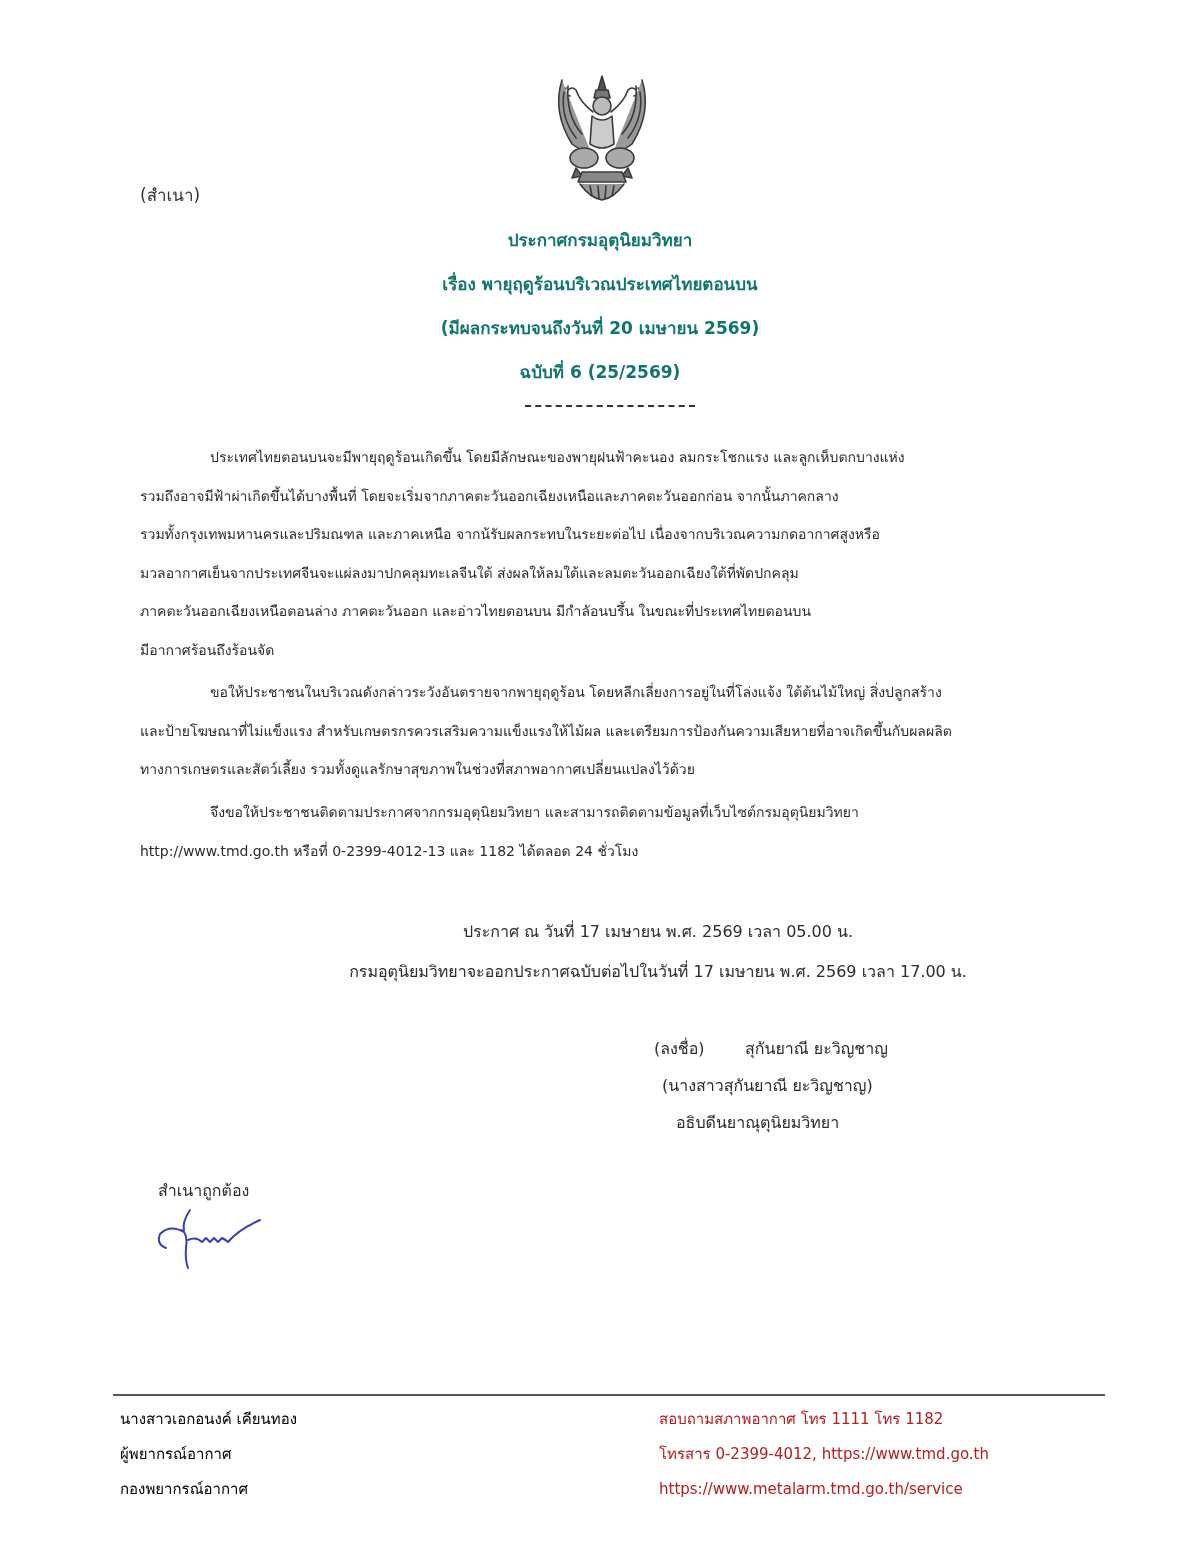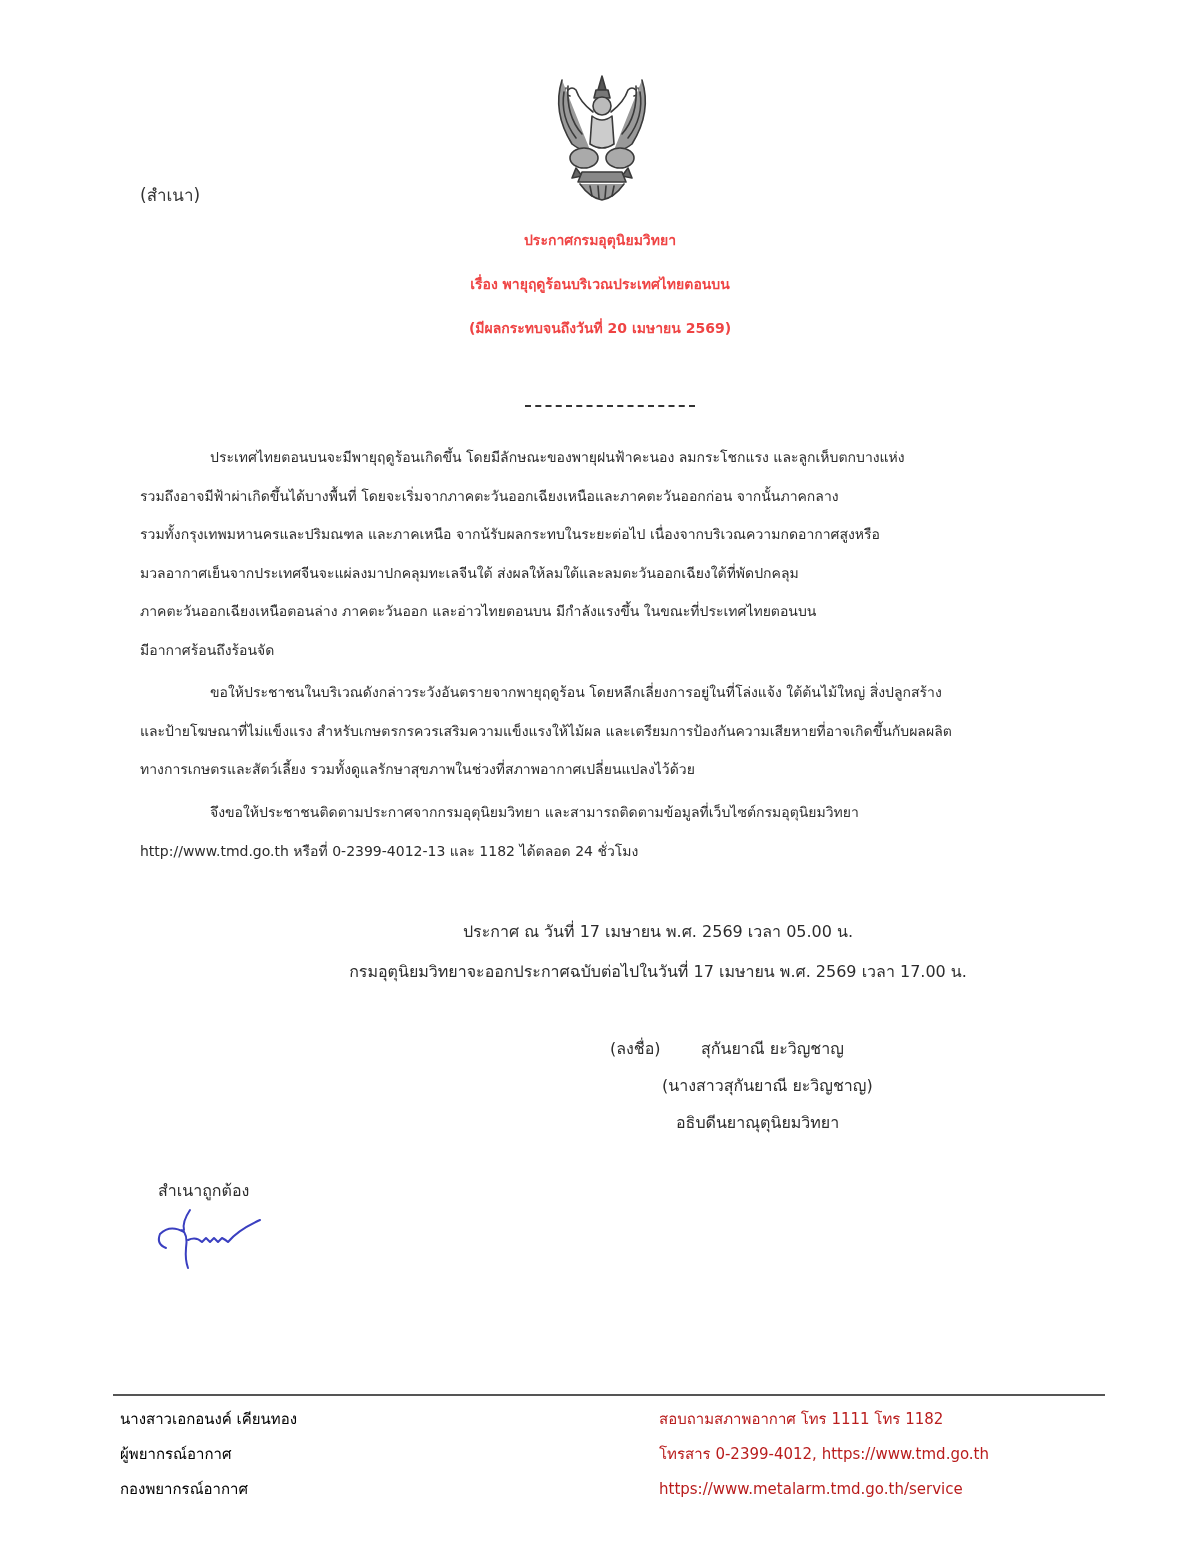--- a/index.html
+++ b/index.html
@@ -35,22 +35,22 @@
       font-size: 17px;
       color: #333;
     }
     .title-block {
       position: absolute;
       left: 0;
       width: 1200px;
       top: 222px;
       text-align: center;
       font-weight: bold;
-      font-size: 14px;
-      color: #ef4444;
+      font-size: 17px;
+      color: #0f766e;
     }
     .title-block div {
       height: 44px;
       line-height: 36px;
     }
     .separator {
       position: absolute;
       left: 525px;
       top: 405px;
       width: 170px;
@@ -88,21 +88,21 @@
     }
     .announce div { padding-left: 20px; }
     .signatory {
       position: absolute;
       left: 610px;
       top: 1030px;
       font-size: 16px;
       line-height: 37px;
       color: #2c2c2c;
     }
-    .signatory .sig-line .label { display: inline-block; width: 86px; }
+    .signatory .sig-line .label { display: inline-block; width: 86px; margin-left: 44px; }
     .signatory .fullname { padding-left: 52px; }
     .signatory .position { padding-left: 66px; }
     .certified {
       position: absolute;
       left: 158px;
       top: 1178px;
       font-size: 16px;
       color: #2c2c2c;
     }
     .signature {
@@ -182,30 +182,31 @@
       <path d="M48 114 L50 124 M56 114 L57 126 M64 114 L63 126 M72 114 L70 124"></path>
     </g>
   </svg>
 
   <div class="copy-mark">(สำเนา)</div>
 
   <div class="title-block">
     <div>ประกาศกรมอุตุนิยมวิทยา</div>
     <div>เรื่อง พายุฤดูร้อนบริเวณประเทศไทยตอนบน</div>
     <div>(มีผลกระทบจนถึงวันที่ 20 เมษายน 2569)</div>
+    <div>ฉบับที่ 6 (25/2569)</div>
   </div>
 
   <div class="separator"></div>
 
   <div class="body-text para1">
     <span class="line indent">ประเทศไทยตอนบนจะมีพายุฤดูร้อนเกิดขึ้น โดยมีลักษณะของพายุฝนฟ้าคะนอง ลมกระโชกแรง และลูกเห็บตกบางแห่ง</span>
     <span class="line">รวมถึงอาจมีฟ้าผ่าเกิดขึ้นได้บางพื้นที่ โดยจะเริ่มจากภาคตะวันออกเฉียงเหนือและภาคตะวันออกก่อน จากนั้นภาคกลาง</span>
     <span class="line">รวมทั้งกรุงเทพมหานครและปริมณฑล และภาคเหนือ จากน้รับผลกระทบในระยะต่อไป เนื่องจากบริเวณความกดอากาศสูงหรือ</span>
     <span class="line">มวลอากาศเย็นจากประเทศจีนจะแผ่ลงมาปกคลุมทะเลจีนใต้ ส่งผลให้ลมใต้และลมตะวันออกเฉียงใต้ที่พัดปกคลุม</span>
-    <span class="line">ภาคตะวันออกเฉียงเหนือตอนล่าง ภาคตะวันออก และอ่าวไทยตอนบน มีกำลังแรงขึ้น ในขณะที่ประเทศไทยตอนบน</span>
+    <span class="line">ภาคตะวันออกเฉียงเหนือตอนล่าง ภาคตะวันออก และอ่าวไทยตอนบน มีกำลัอนบรึ้น ในขณะที่ประเทศไทยตอนบน</span>
     <span class="line">มีอากาศร้อนถึงร้อนจัด</span>
   </div>
 
   <div class="body-text para2">
     <span class="line indent">ขอให้ประชาชนในบริเวณดังกล่าวระวังอันตรายจากพายุฤดูร้อน โดยหลีกเลี่ยงการอยู่ในที่โล่งแจ้ง ใต้ต้นไม้ใหญ่ สิ่งปลูกสร้าง</span>
     <span class="line">และป้ายโฆษณาที่ไม่แข็งแรง สำหรับเกษตรกรควรเสริมความแข็งแรงให้ไม้ผล และเตรียมการป้องกันความเสียหายที่อาจเกิดขึ้นกับผลผลิต</span>
     <span class="line">ทางการเกษตรและสัตว์เลี้ยง รวมทั้งดูแลรักษาสุขภาพในช่วงที่สภาพอากาศเปลี่ยนแปลงไว้ด้วย</span>
   </div>
 
   <div class="body-text para3">

